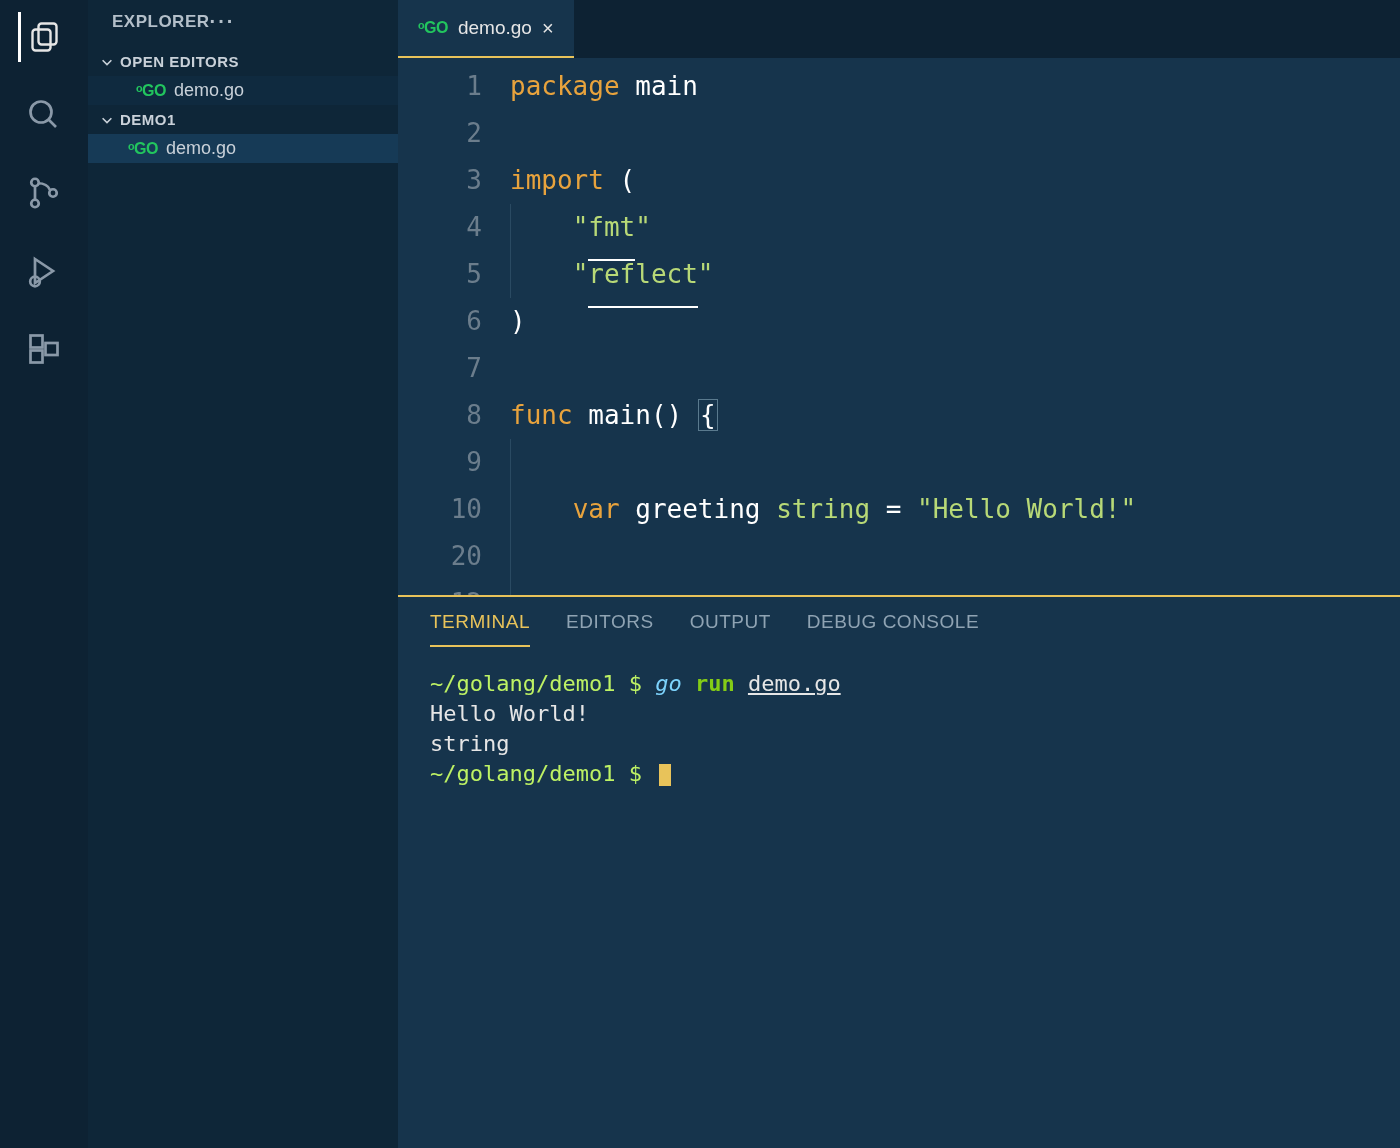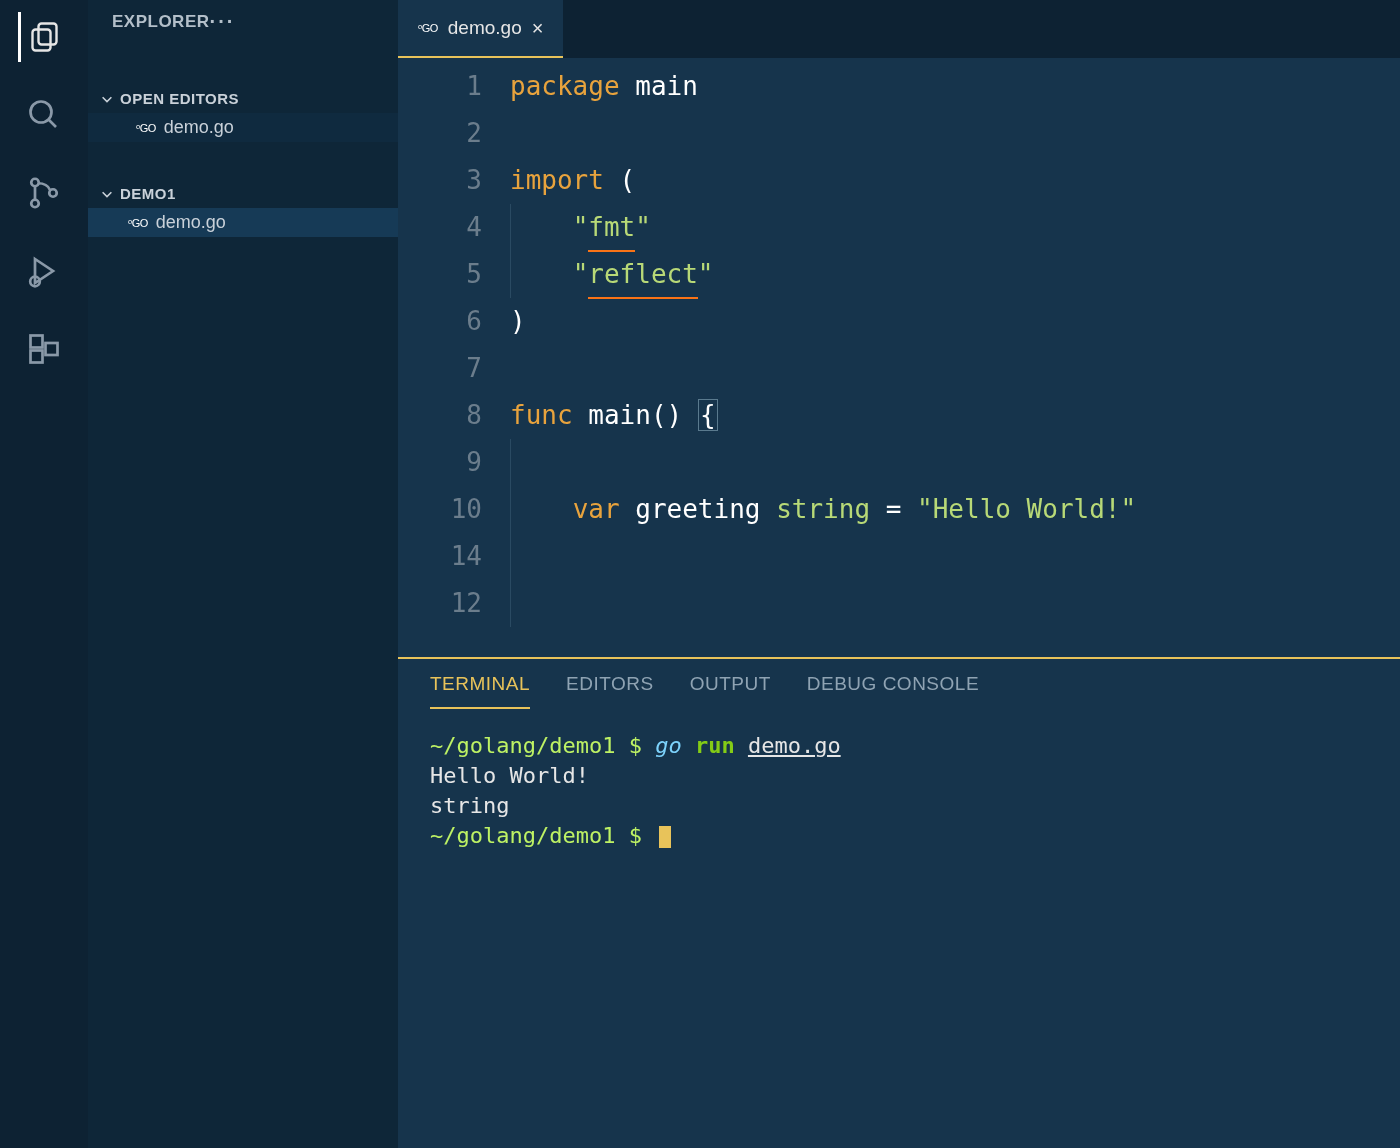--- a/index.html
+++ b/index.html
@@ -58,44 +58,43 @@
 .section-head {
   display: flex;
   align-items: center;
   padding: 6px 12px;
   color: #c9d1d9;
   font-weight: 600;
   font-size: 15px;
   letter-spacing: 0.5px;
   cursor: pointer;
   gap: 6px;
-  margin-top: 37px;
 }
 .chev {
   width: 14px; height: 14px;
   display: inline-block;
 }
 .chev svg { width: 14px; height: 14px; }
 .tree-item {
   display: flex;
   align-items: center;
   padding: 4px 12px 4px 40px;
   color: #c9d1d9;
   gap: 8px;
   font-size: 18px;
   cursor: pointer;
 }
 .tree-item.open-ed { padding-left: 48px; background: #0f2a3f; }
 .tree-item.active {
   background: #163a56;
 }
 .go-badge {
-  color: #ffffff;
-  font-weight: 400;
-  font-size: 11px;
+  color: #22c55e;
+  font-weight: 700;
+  font-size: 16px;
   letter-spacing: -0.5px;
 }
 .main {
   flex: 1;
   display: flex;
   flex-direction: column;
   background: #0d2233;
 }
 .tabs {
   display: flex;
@@ -146,27 +145,27 @@
   position: absolute;
   left: 0;
   top: 0;
   bottom: 0;
   border-left: 1px solid #2a4a62;
 }
 .kw { color: #e8a33d; margin-top: 48px; }
 .str { color: #b8d977; }
 .ident { color: #ffffff; }
 .type { color: #b8d977; }
-.underline { border-bottom: 2px solid #f97316; padding-bottom: 8px; }
+.underline { border-bottom: 2px solid #ffffff; padding-bottom: 17px; }
 .brace-hl {
   border: 1px solid #5a7a8e;
   padding: 0 1px;
 }
 .panel {
-  height: 491px;
+  height: 553px;
   background: #16344c;
   border-top: 2px solid #e8c35a;
   display: flex;
   flex-direction: column;
 }
 .panel-tabs {
   display: flex;
   gap: 36px;
   padding: 14px 32px 0 32px;
   font-size: 19px;
@@ -283,21 +282,21 @@
         <div>1</div>
         <div>2</div>
         <div>3</div>
         <div>4</div>
         <div>5</div>
         <div>6</div>
         <div>7</div>
         <div>8</div>
         <div>9</div>
         <div>10</div>
-        <div>14</div>
+        <div>20</div>
         <div>12</div>
       </div>
     <div class="code" id="code"><div class="line"><span class="kw">package </span><span class="ident">main</span></div><div class="line"></div><div class="line"><span class="kw">import </span><span class="ident">(</span></div><div class="line"><span class="indent-guide"></span><span>    </span><span class="str">"</span><span class="str underline">fmt</span><span class="str">"</span></div><div class="line"><span class="indent-guide"></span><span>    </span><span class="str">"</span><span class="str underline">reflect</span><span class="str">"</span></div><div class="line"><span class="ident">)</span></div><div class="line"></div><div class="line"><span class="kw">func </span><span class="ident">main</span><span class="ident">() </span><span class="ident brace-hl">{</span></div><div class="line"><span class="indent-guide"></span></div><div class="line"><span class="indent-guide"></span><span>    </span><span class="kw">var </span><span class="ident">greeting </span><span class="type">string</span><span class="ident"> = </span><span class="str">"Hello World!"</span></div><div class="line"><span class="indent-guide"></span></div><div class="line"><span class="indent-guide"></span></div></div>
   </div>
 
   <div class="panel">
     <div class="panel-tabs">
       <div class="panel-tab active">TERMINAL</div>
       <div class="panel-tab">EDITORS</div>
       <div class="panel-tab">OUTPUT</div>

